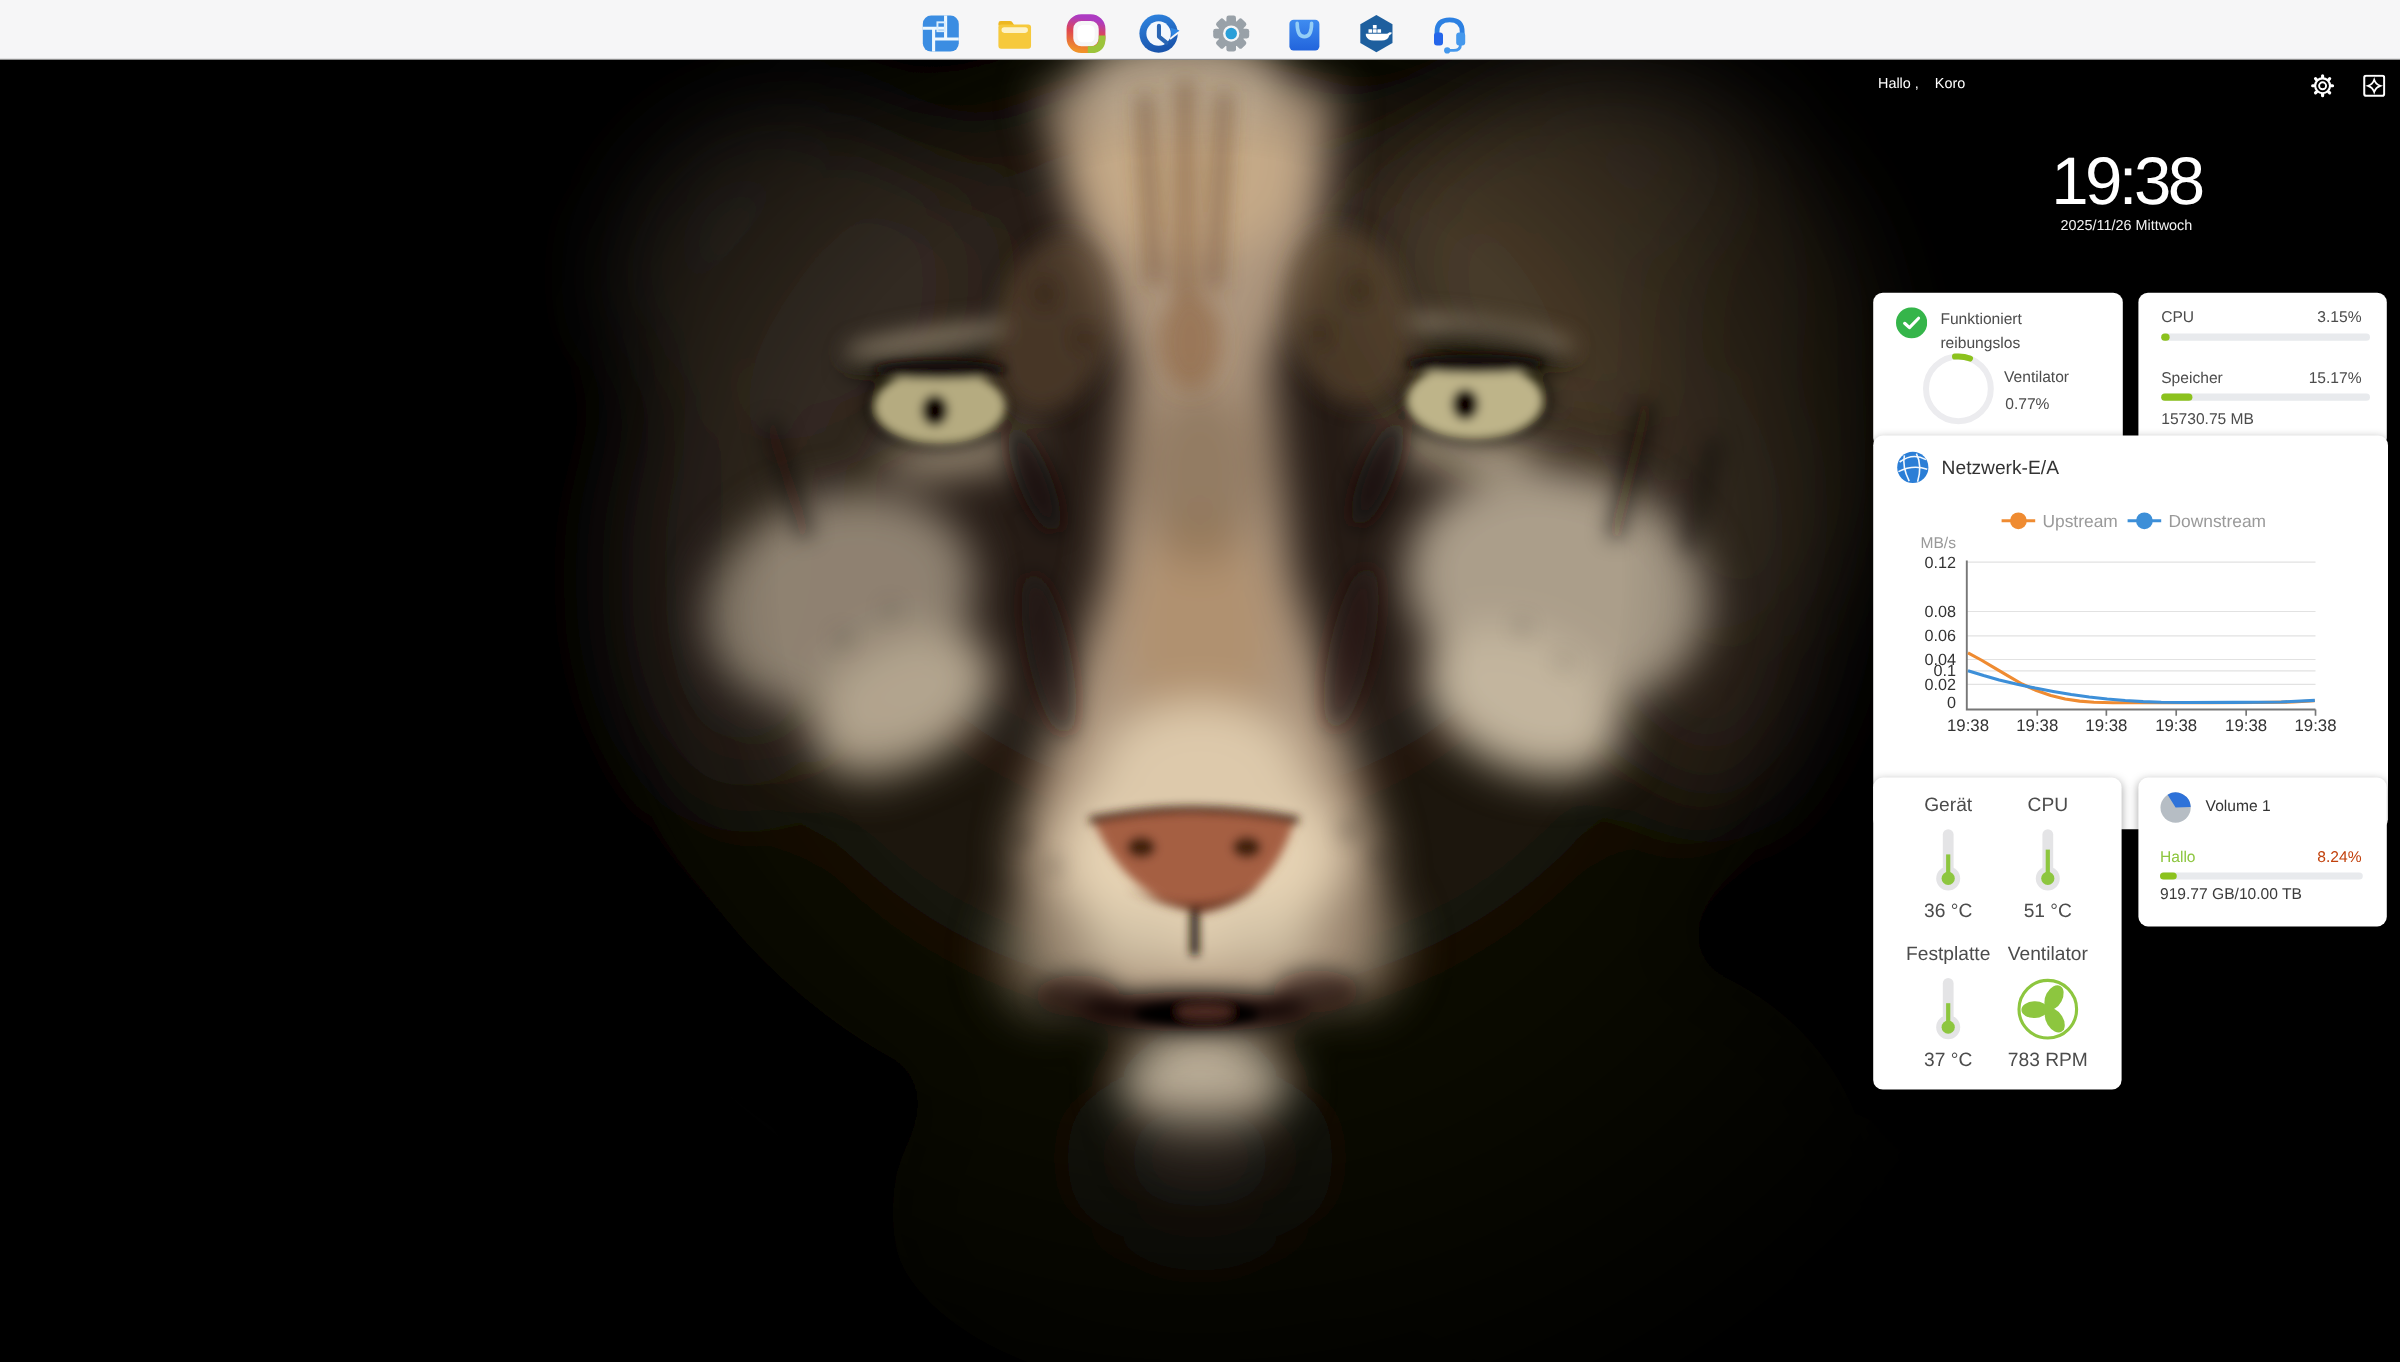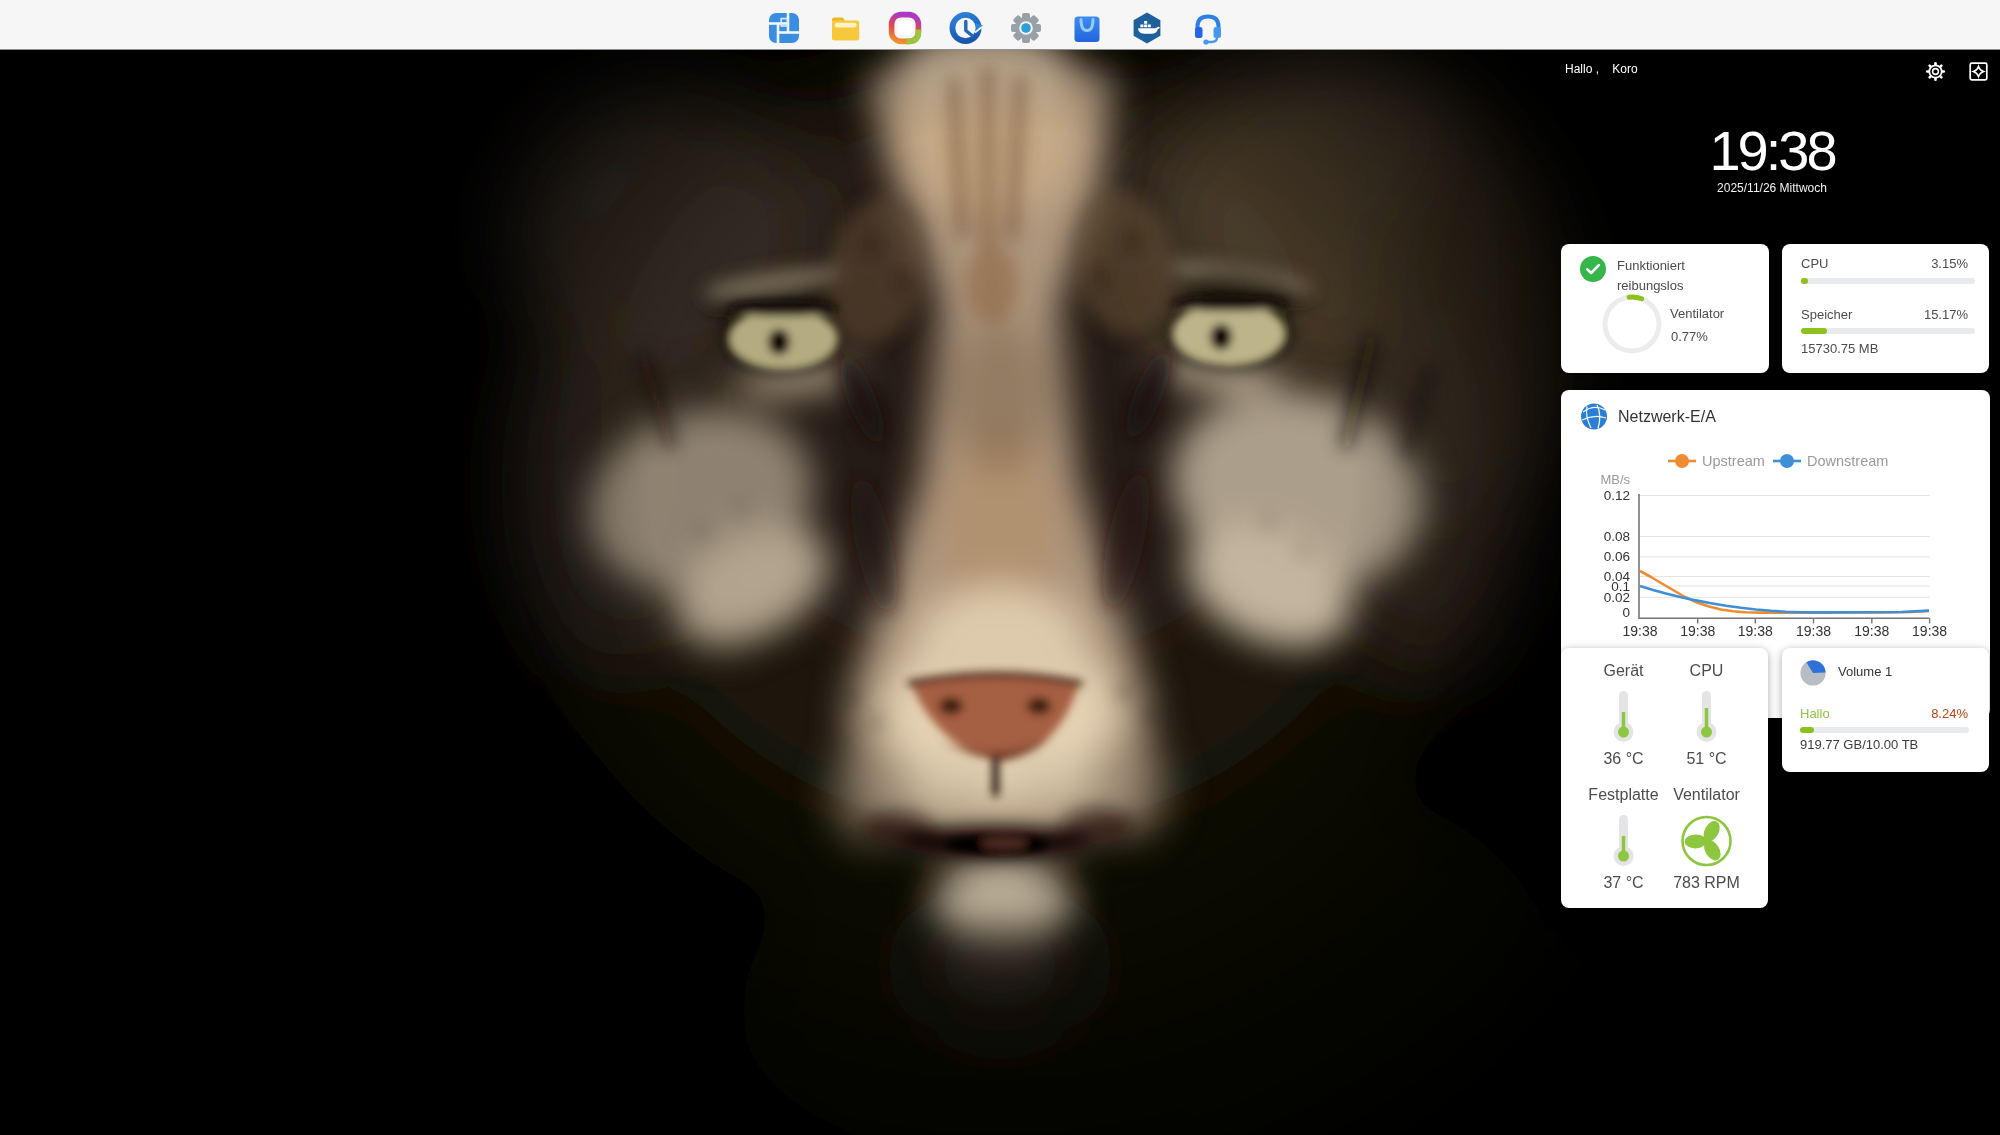--- a/index.html
+++ b/index.html
@@ -258,21 +258,21 @@
   <div class="bar" style="left:19px;top:34px;width:174px">
         <div class="fill" style="width:7px"></div>
       </div>
   <div class="t16" style="left:19px;top:63px">Speicher</div>
   <div class="t16" style="right:21px;top:63px">15.17%</div>
   <div class="bar" style="left:19px;top:84px;width:174px">
         <div class="fill" style="width:26px"></div>
       </div>
   <div class="t16" style="left:19px;top:97px">15730.75 MB</div>
 </div>
-<div class="card" style="left:1561px;top:390px;width:429px;height:328px">
+<div class="card" style="left:1561px;top:363px;width:429px;height:328px">
 <svg class="abs" style="left:0;top:0" width="429" height="260" viewBox="0 0 429 260" font-family="Liberation Sans, sans-serif">
   <circle cx="33" cy="26.5" r="13" fill="#2b7ed6"></circle>
   <g stroke="#fff" stroke-width="1.3" fill="none" opacity=".95">
     <path d="M22 22 Q33 14 44 20"></path>
     <path d="M21 30 Q33 24 45 28"></path>
     <path d="M26 16.5 Q24 26 30 38"></path>
     <path d="M36 15 Q41 25 37 38.5"></path>
   </g>
   <text x="57" y="32" font-size="16" fill="#333">Netzwerk-E/A</text>
   <line x1="107" y1="71" x2="135" y2="71" stroke="#ef8b31" stroke-width="2.6"></line>

